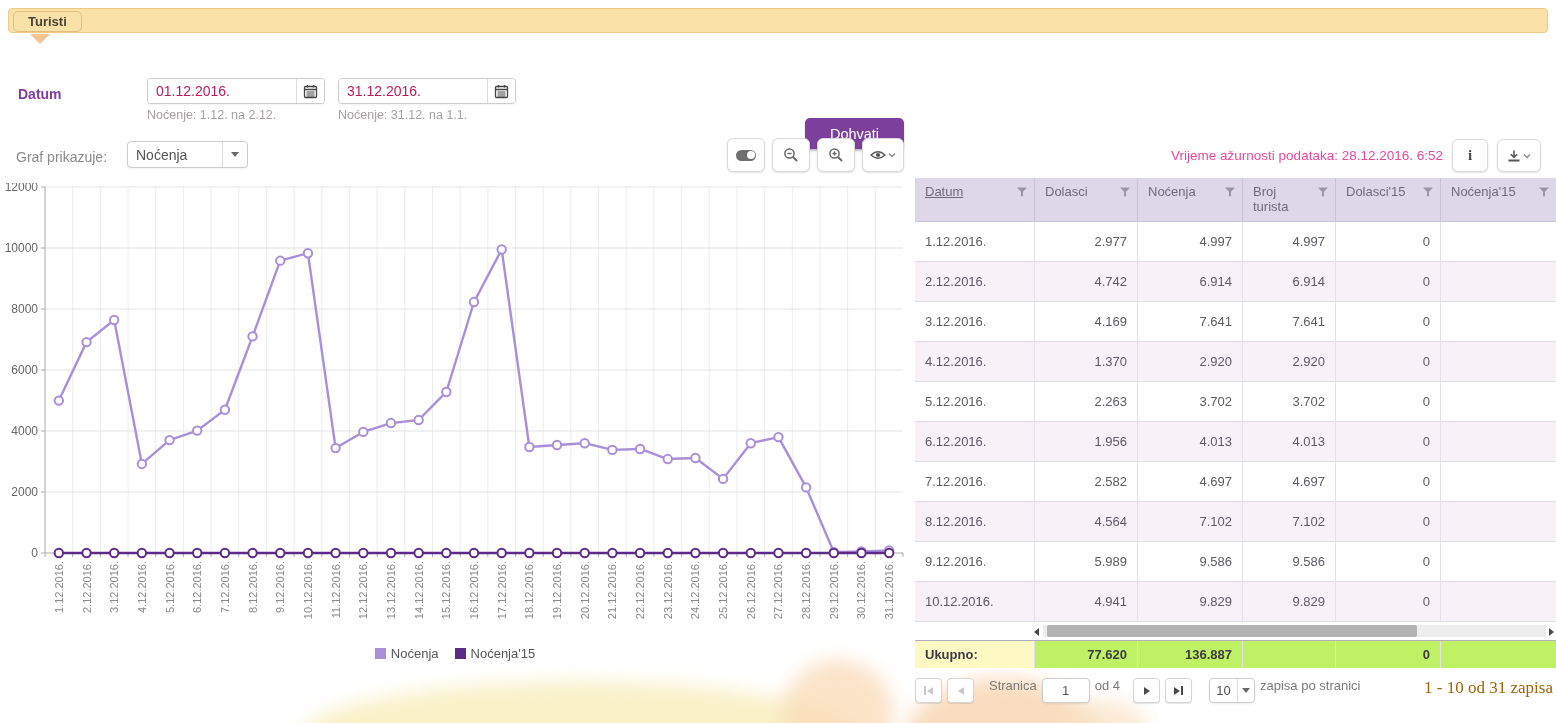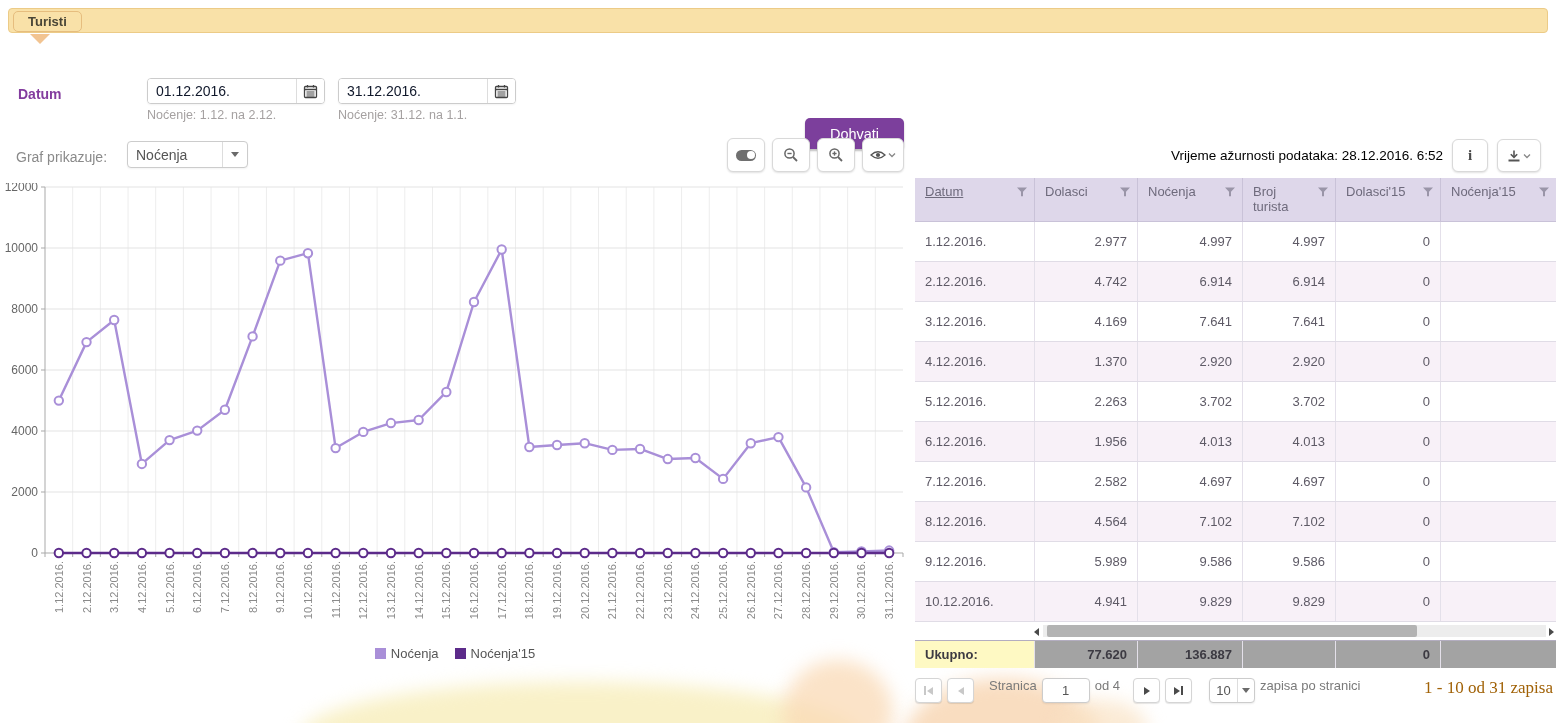--- a/index.html
+++ b/index.html
@@ -23,21 +23,21 @@
     border:1px solid #e6bd7e; border-radius:5px; display:flex; align-items:center;
     font-size:13px; font-weight:bold; color:#494536; background:#f9e1a8; }
   .tab-pointer { left:30px; top:34px; width:0; height:0; border-left:10px solid transparent;
     border-right:10px solid transparent; border-top:10px solid #f2c491; }
 
   
   .flabel { font-size:14px; font-weight:bold; color:#833c9e; }
   .input-wrap { position:absolute; display:flex; width:178px; height:26px; background:#fff;
     border:1px solid #ccc; border-radius:4px; overflow:hidden; box-shadow:0 1px 2px rgba(0,0,0,.05); }
   .input-wrap input { flex:1; border:none; outline:none; padding:0 8px; font-size:14px;
-    color:#0f172a; font-family:"Liberation Sans",sans-serif; min-width:0; }
+    color:#be185d; font-family:"Liberation Sans",sans-serif; min-width:0; }
   .cal-btn { width:28px; border-left:1px solid #ddd; background:#fff; display:flex;
     align-items:center; justify-content:center; cursor:pointer; }
   .hint { position:absolute; font-size:12.5px; color:#a5a1a1; white-space:nowrap; }
 
   .select { position:absolute; display:flex; align-items:center; height:27px; background:#fff;
     border:1px solid #ccc; border-radius:4px; overflow:hidden; box-shadow:0 1px 2px rgba(0,0,0,.05); }
   .select-val { flex:1; padding:0 8px; font-size:14px; color:#555; white-space:nowrap;
     overflow:hidden; border-right:1px solid #ddd; height:100%; display:flex; align-items:center; }
   .select-arrow { width:24px; display:flex; align-items:center; justify-content:center; }
   .tri-down { width:0; height:0; border-left:4px solid transparent; border-right:4px solid transparent;
@@ -49,21 +49,21 @@
 
   
   .toolbtn { position:absolute; top:138px; width:38px; height:34px; background:#fff;
     border:1px solid #d9d9d9; border-radius:6px; box-shadow:0 1px 2px rgba(0,0,0,.12);
     display:flex; align-items:center; justify-content:center; cursor:pointer; gap:2px; }
   .toggle-pill { width:20px; height:11px; border-radius:6px; background:#6f6f6f; position:relative; }
   .toggle-pill::after { content:""; position:absolute; right:1.5px; top:1.5px; width:8px; height:8px;
     border-radius:50%; background:#fff; }
 
   
-  .info-text { position:absolute; top:148px; right:113px; font-size:13.5px; color:#000000; }
+  .info-text { position:absolute; top:148px; right:113px; font-size:13.5px; color:#ec4899; }
   .info-btn { left:1452px; top:139px; width:36px; height:33px; font-family:"Liberation Serif",serif;
     font-weight:bold; font-size:15px; color:#4a4a4a; }
 
   
   .chart-label { position:absolute; left:16px; top:149px; font-size:14px; color:#8a8a8a; }
   svg text { font-family:"Liberation Sans",sans-serif; }
   .legend { position:absolute; left:5px; top:646px; width:900px; display:flex;
     justify-content:center; gap:16px; font-size:13px; color:#555; }
   .legend-item { display:flex; align-items:center; gap:5px; }
   .legend-swatch { width:11px; height:11px; }
@@ -85,21 +85,21 @@
   .cell.num { justify-content:flex-end; }
   .hscroll { position:relative; height:18px; background:#fff; }
   .hscroll .track { position:absolute; left:128px; right:10px; top:3px; height:12px; background:#ededed; }
   .hscroll .thumb { position:absolute; left:132px; top:3px; width:370px; height:12px;
     background:#b3b3b3; border-radius:2px; cursor:pointer; }
   .hscroll .arr { position:absolute; top:6px; width:0; height:0; border-top:4px solid transparent;
     border-bottom:4px solid transparent; }
   .hscroll .arr.l { left:119px; border-right:5px solid #4a4a4a; }
   .hscroll .arr.r { right:2px; border-left:5px solid #4a4a4a; }
   .trow { height:28px; border-top:1px solid #b3adc0; font-weight:bold; }
-  .trow .cell { color:#3c3a42; background:#a3a3a3; font-size:13px; }
+  .trow .cell { color:#3c3a42; background:#bef264; font-size:13px; }
   .trow .cell.first { background:#fef9c3; }
 
   
   .pager { position:absolute; left:915px; top:678px; width:638px; display:flex;
     align-items:flex-start; gap:5px; font-size:13px; color:#7a7a7a; z-index:2; }
   .pgbtn { width:27px; height:25px; background:#fff; border:1px solid #d5d5d5; border-radius:4px;
     box-shadow:0 1px 1px rgba(0,0,0,.1); display:flex; align-items:center; justify-content:center;
     gap:1px; cursor:pointer; }
   .pgbtn.disabled { color:#c8c8c8; }
   .pgbtn.enabled { color:#4a4a4a; }

